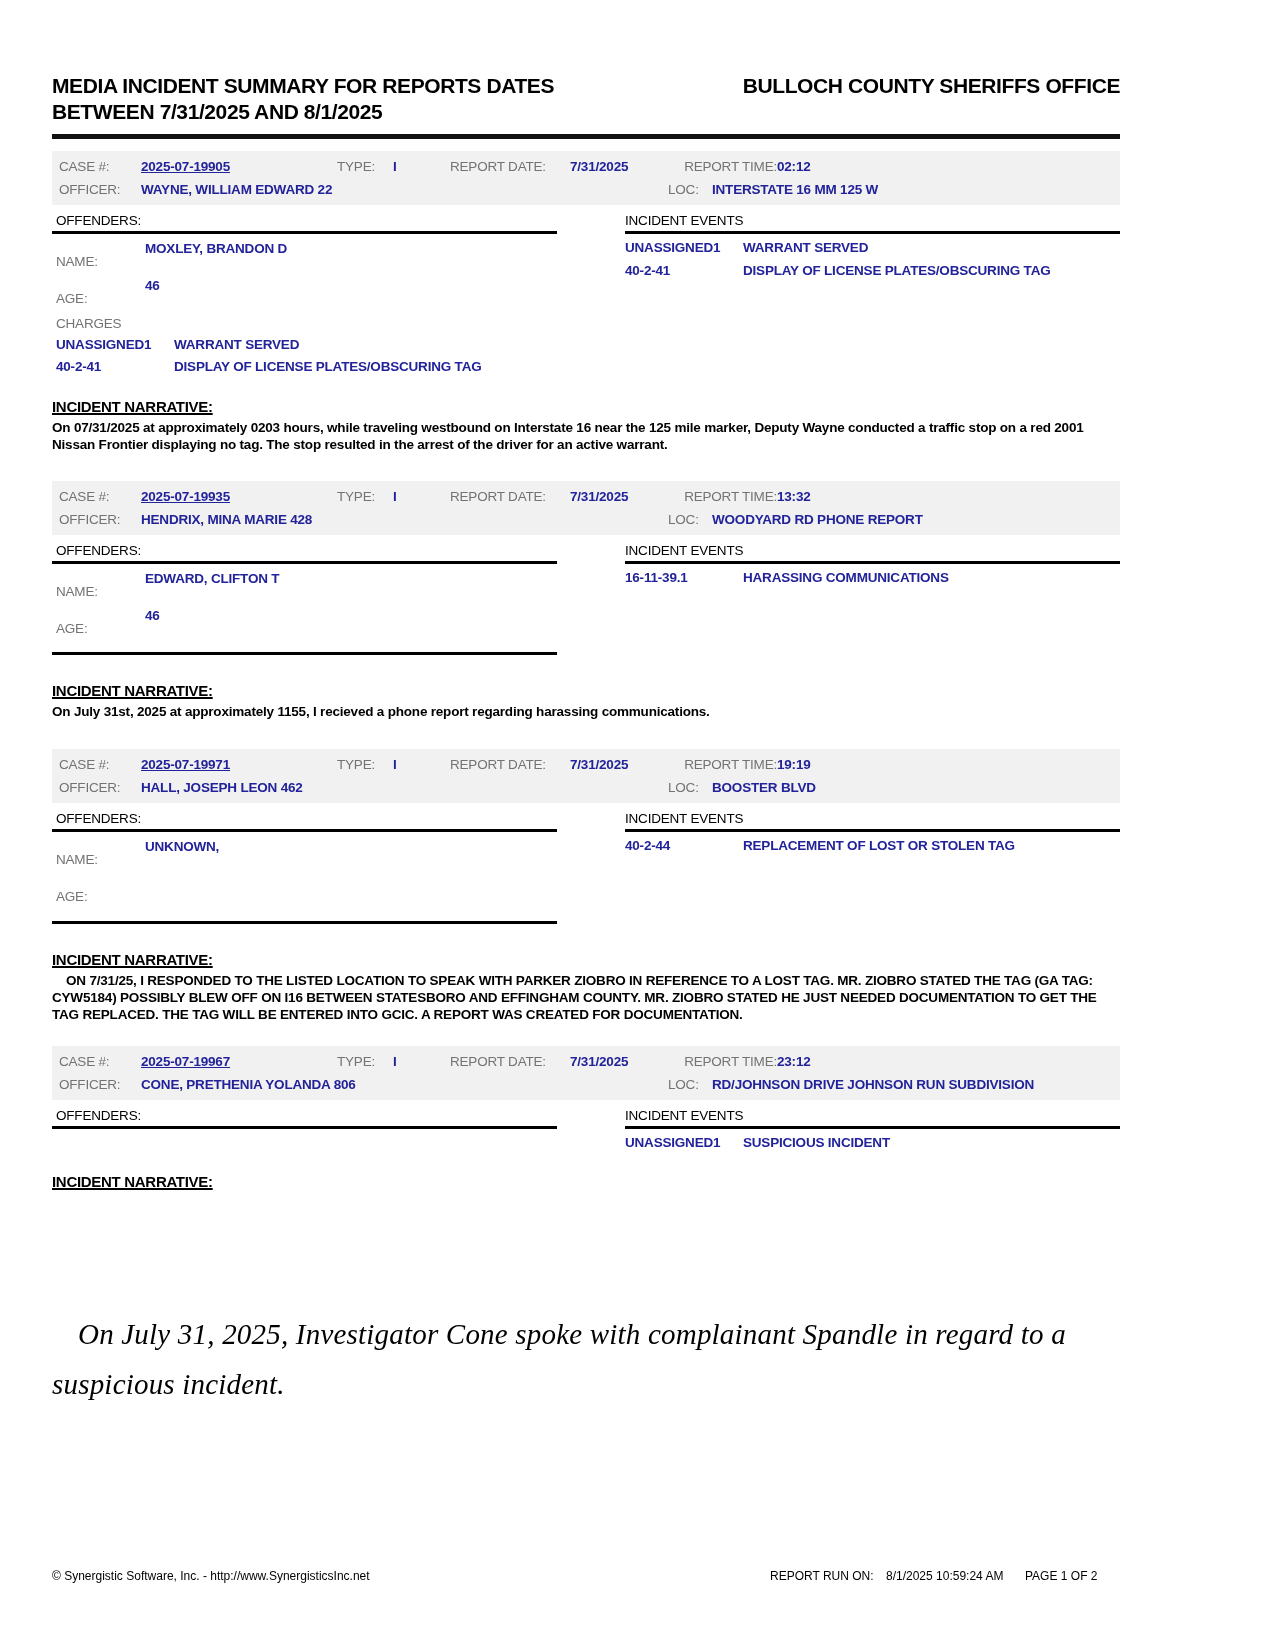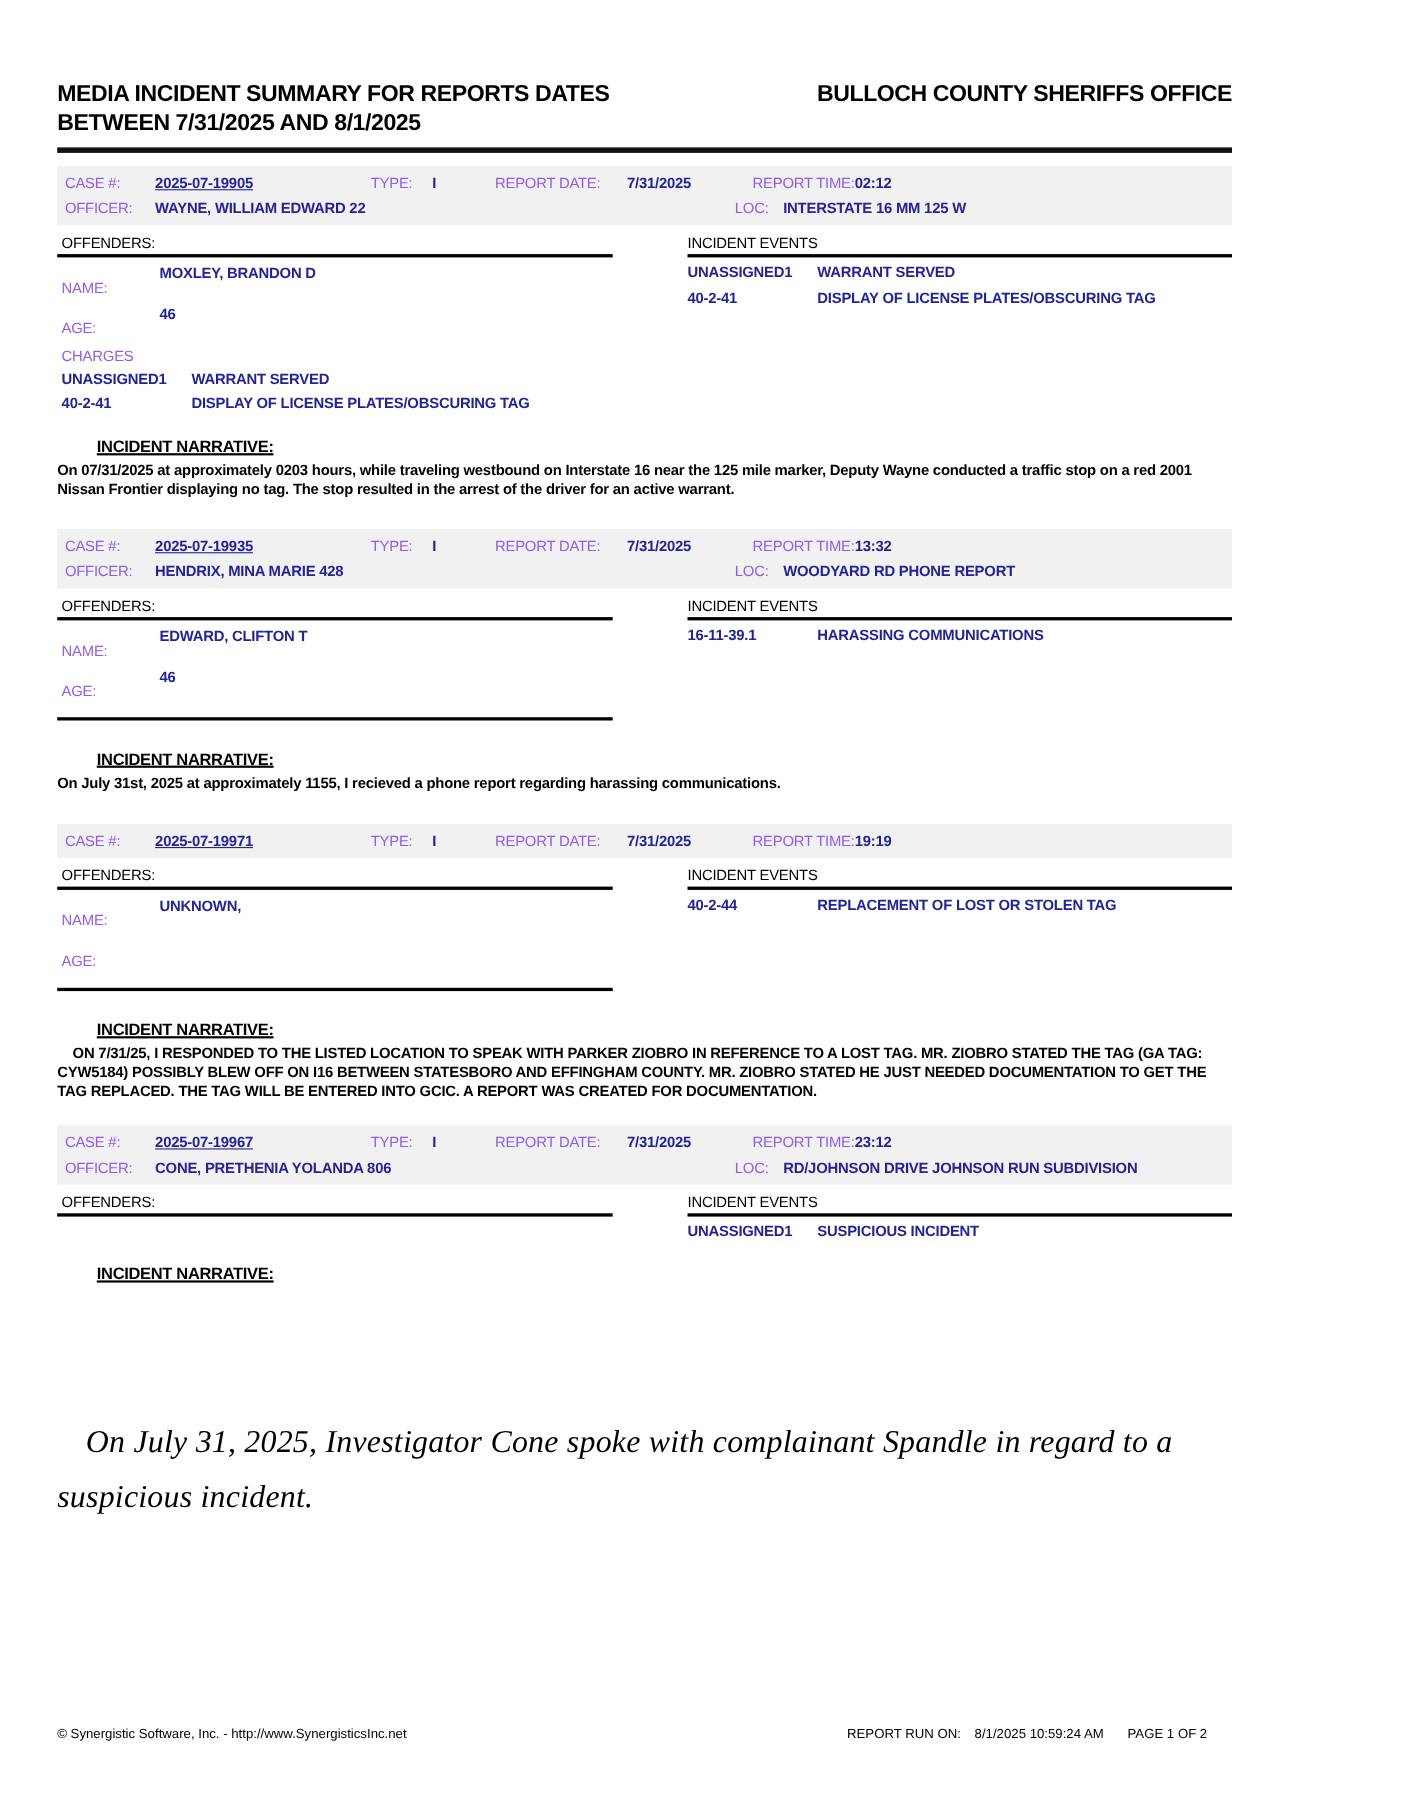--- a/index.html
+++ b/index.html
@@ -11,21 +11,21 @@
   .report-header{display:flex;justify-content:space-between;align-items:flex-start;margin-top:73px;}
   .rtitle{font-size:21px;font-weight:bold;line-height:26px;letter-spacing:-0.4px;max-width:640px;}
   .agency{font-size:21px;font-weight:bold;line-height:26px;letter-spacing:-0.4px;white-space:nowrap;}
   .top-rule{height:5px;background:#111;margin-top:9px;}
 
   
   .case-band{background:#f1f1f1;padding:6px 0 6px 7px;margin-top:12px;}
   .band-row{white-space:nowrap;line-height:19px;font-size:13.5px;}
   .band-row2{margin-top:4px;position:relative;}
   .band-row span{display:inline-block;vertical-align:top;}
-  .lbl{color:#8b5cf6;font-weight:normal;letter-spacing:-0.2px;}
+  .lbl{color:#737373;font-weight:normal;letter-spacing:-0.2px;}
   .val{color:#22229a;font-weight:bold;letter-spacing:-0.2px;}
   .w-caselbl{width:82px;} .w-num{width:196px;} .w-typelbl{width:56px;} .w-typeval{width:57px;}
   .w-rdlbl{width:120px;} .w-rdval{width:98px;} .w-rtlbl{width:109px;text-align:right;} .w-offlbl{width:82px;}
   .loc-group{position:absolute;left:609px;top:0;white-space:nowrap;}
   .loc-group .loclbl{display:inline-block;width:44px;}
   .case-link{color:#22229a;font-weight:bold;text-decoration:underline;letter-spacing:-0.2px;cursor:pointer;}
 
   
   .cols{display:flex;margin-top:7px;align-items:flex-start;}
   .col-left{width:505px;}
@@ -38,21 +38,21 @@
   .drow .dlbl{display:inline-block;width:89px;vertical-align:top;margin-top:13px;}
   .charges-lbl{margin-top:7px;line-height:17px;font-size:13.5px;padding-left:4px;}
   .erow{margin-top:4px;line-height:19px;font-size:13.5px;white-space:nowrap;}
   .col-left .erow{padding-left:4px;margin-top:3px;}
   .erow .ecode{display:inline-block;width:118px;vertical-align:top;}
   .bottom-line{height:3px;background:#000;}
   .bl-c2{margin-top:14px;} .bl-c3{margin-top:15px;} 
 
   
   .narr-h{display:inline-block;font-size:15px;font-weight:bold;letter-spacing:-0.3px;
-          text-decoration:underline;text-decoration-thickness:2px;line-height:18px;margin-left:36px;}
+          text-decoration:underline;text-decoration-thickness:2px;line-height:18px;}
   .mt-narr1{margin-top:22px;} .mt-narr2{margin-top:27px;} .mt-narr3{margin-top:27px;} .mt-narr4{margin-top:21px;}
   .narr{margin-top:3px;font-size:13.5px;font-weight:bold;line-height:17px;letter-spacing:-0.2px;}
   .narr-indent{text-indent:14px;}
   .narr-script{margin-top:118px;font-family:"Liberation Serif",serif;font-style:italic;font-weight:500;
                font-size:29px;line-height:50px;text-indent:26px;letter-spacing:0.2px;}
 
   .mt-case2{margin-top:28px;} .mt-case3{margin-top:29px;} .mt-case4{margin-top:23px;}
 
   
   .footer{position:absolute;left:52px;top:1569px;width:1068px;font-size:12px;line-height:15px;}
@@ -135,20 +135,24 @@
       </div>
       <div class="mt-narr2"><span class="narr-h">INCIDENT NARRATIVE:</span></div>
       <div class="narr">On July 31st, 2025 at approximately 1155, I recieved a phone report regarding harassing communications.</div>
     </section>
 
     <section>
       <div class="case-band mt-case3">
         <div class="band-row">
           <span class="lbl w-caselbl">CASE #:</span><span class="w-num"><a class="case-link">2025-07-19971</a></span><span class="lbl w-typelbl">TYPE:</span><span class="val w-typeval">I</span><span class="lbl w-rdlbl">REPORT DATE:</span><span class="val w-rdval">7/31/2025</span><span class="lbl w-rtlbl">REPORT TIME:</span><span class="val">19:19</span>
         </div>
+        <div class="band-row band-row2">
+          <span class="lbl w-offlbl">OFFICER:</span><span class="val">HALL, JOSEPH LEON 462</span>
+          <span class="loc-group"><span class="lbl loclbl">LOC:</span><span class="val">BOOSTER BLVD</span></span>
+        </div>
       </div>
       <div class="cols">
         <div class="col-left">
           <div class="sec-h">OFFENDERS:</div>
           <div class="hline"></div>
           <div class="drow"><span class="lbl dlbl">NAME:</span><span class="val">UNKNOWN,</span></div>
           <div class="drow"><span class="lbl dlbl">AGE:</span><span class="val"></span></div>
           <div class="bottom-line bl-c3"></div>
         </div>
         <div class="col-gap"></div>

